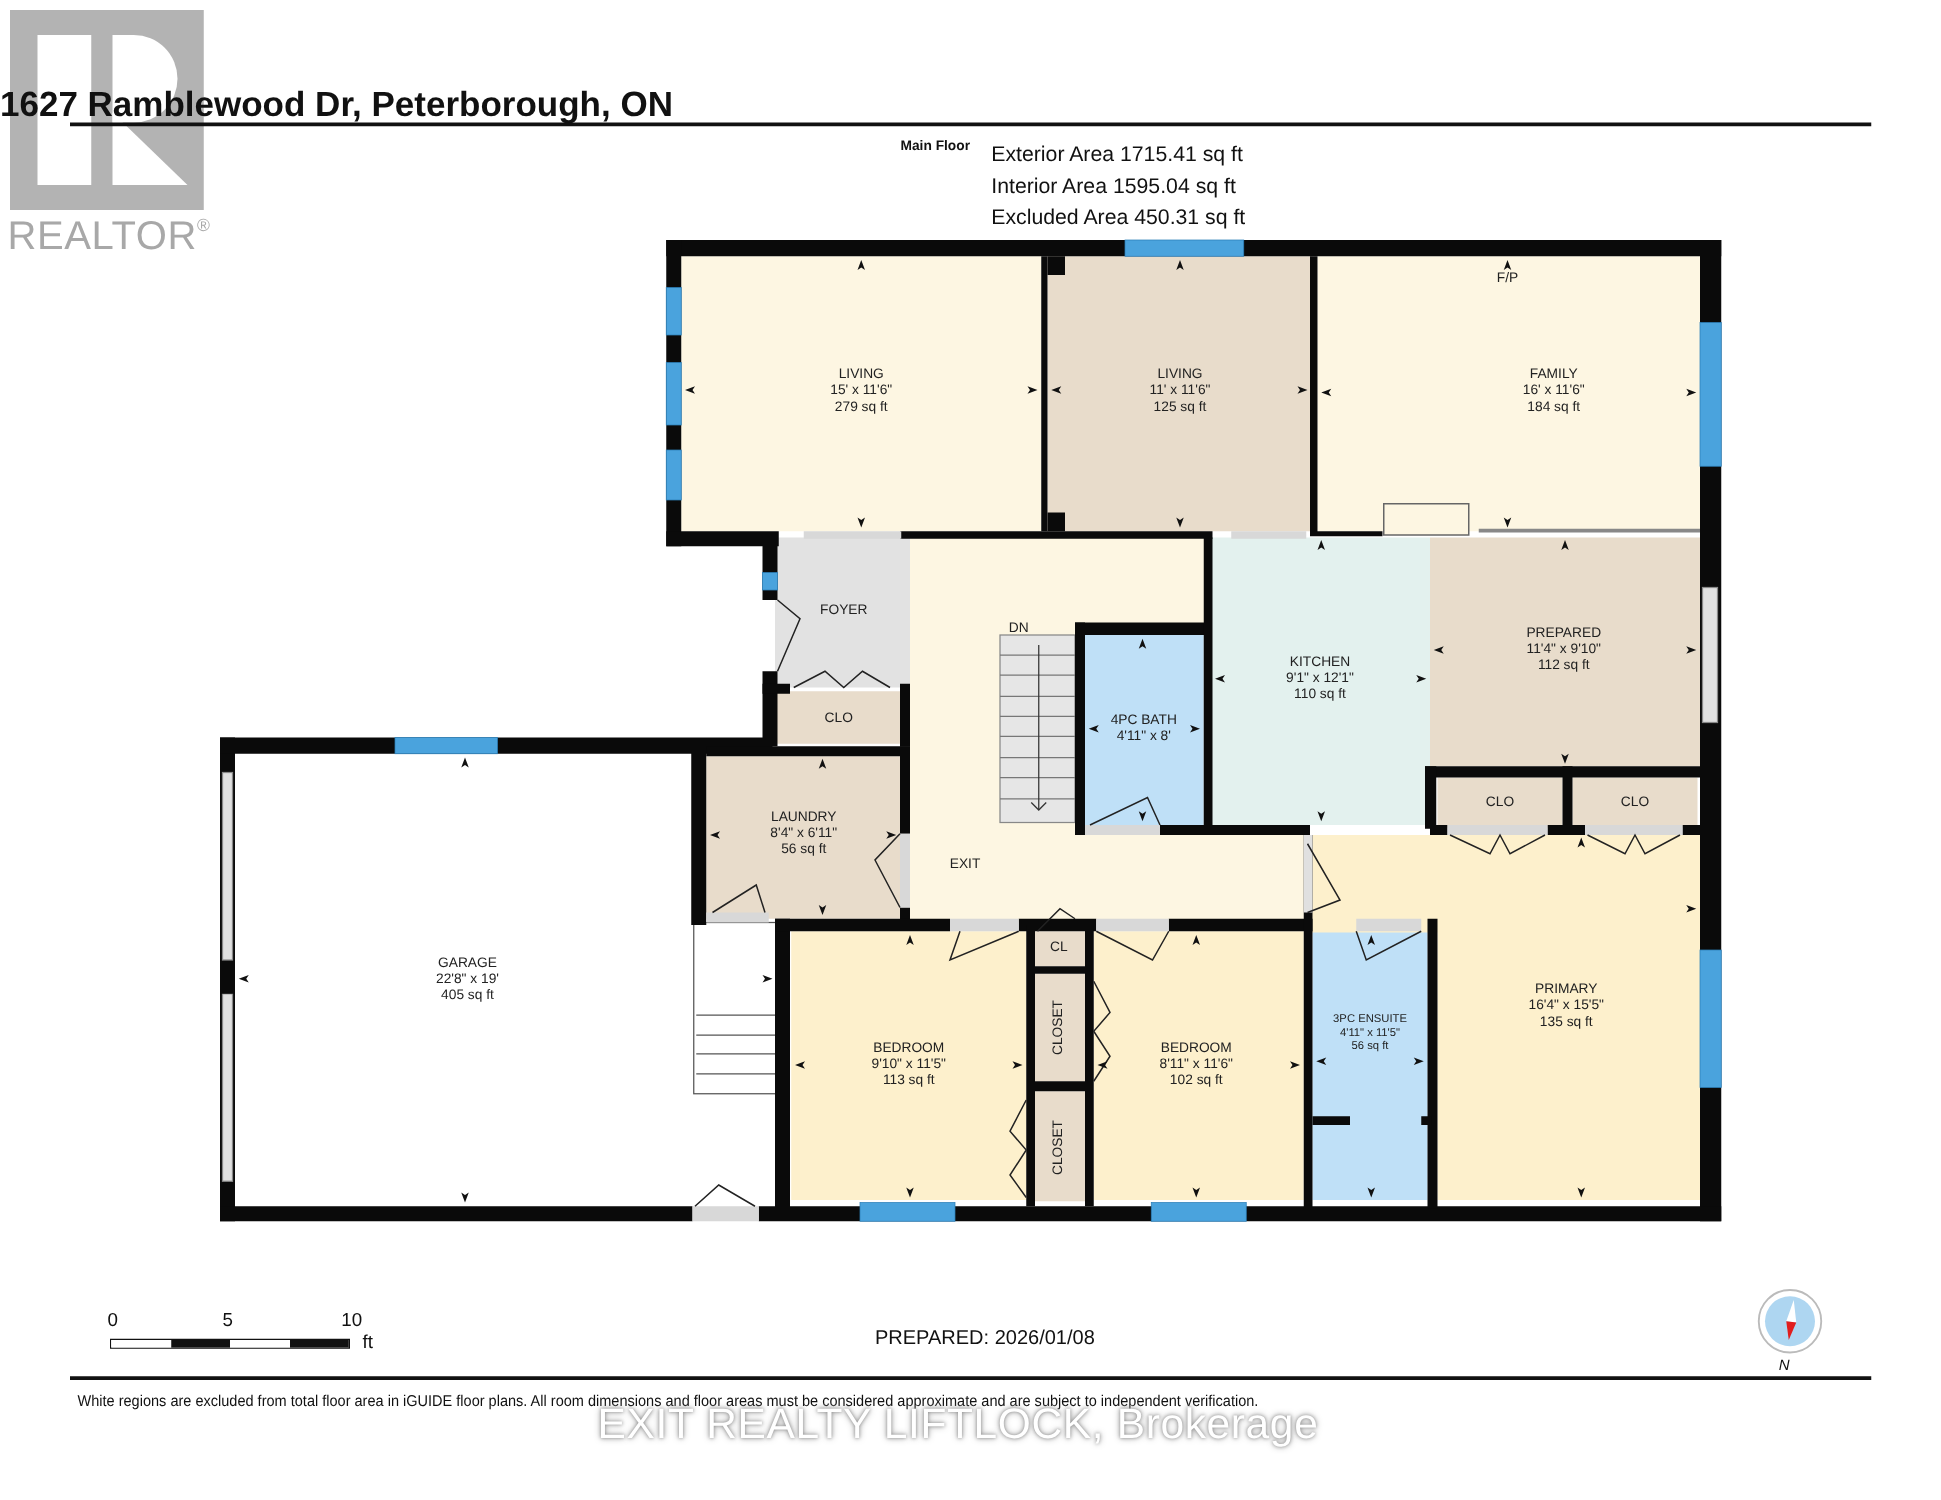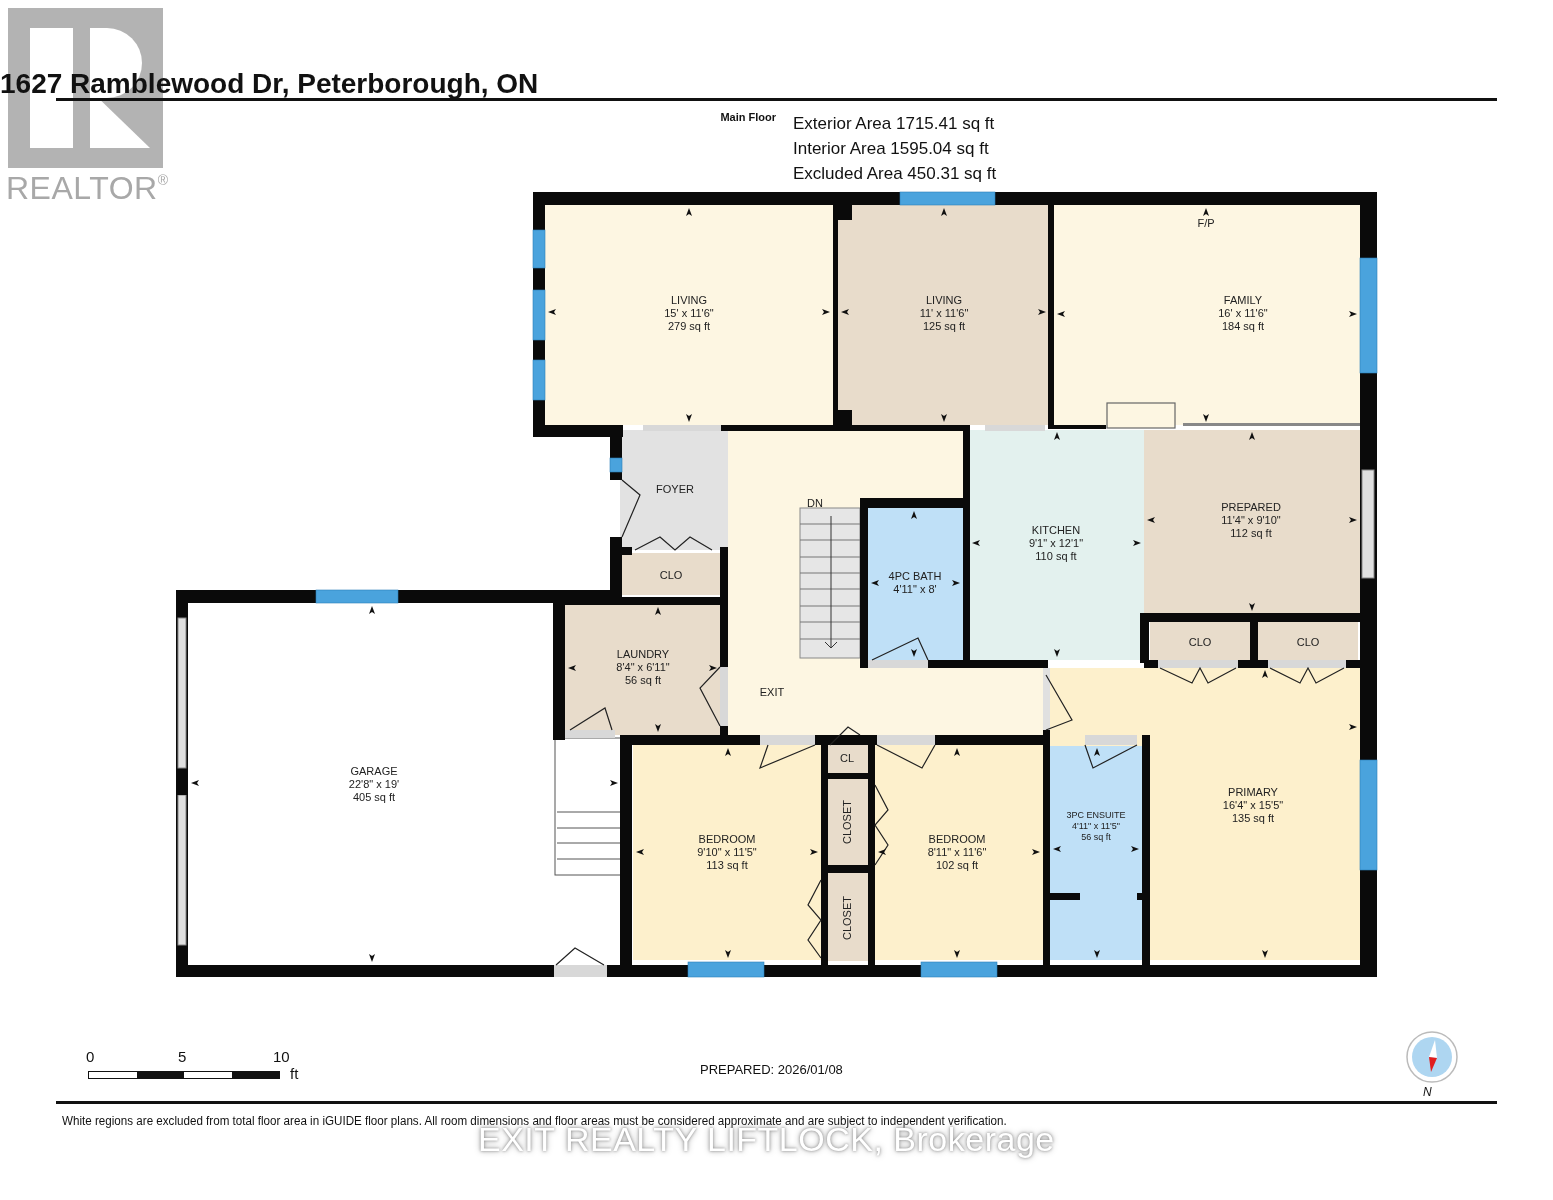--- a/index.html
+++ b/index.html
@@ -26,21 +26,21 @@
     .room-label { position: absolute; text-align: center; font-size: 11px; line-height: 13px; color: #222; transform: translate(-50%, -50%); white-space: nowrap; }
     .room-label .name { display: block; }
     .room-label .dims { display: block; }
     .room-label .area { display: block; }
     .room-label.small { font-size: 9px; line-height: 11px; }
     .vert { transform: translate(-50%, -50%) rotate(-90deg); }
 
     .scale-nums span { position: absolute; font-size: 15px; }
     .scale-bar { left: 88px; top: 1071px; width: 190px; height: 6px; border: 1px solid #111; display: flex; }
     .scale-bar div { flex: 1; }
-    .prepared { left: 700px; top: 1062px; font-size: 13px; }
+    .prepared { left: 700px; top: 1062px; font-size: 16px; }
     .bottom-rule { left: 56px; top: 1101px; width: 1441px; height: 3px; background: #111; }
     .disclaimer { left: 62px; top: 1114px; font-size: 12.5px; transform: scaleX(0.93); transform-origin: left; }
     .watermark { left: 466px; top: 1120px; font-size: 34px; color: #ffffff; text-shadow: 0 0 3px #888, 0 0 6px #aaa; letter-spacing: 0.5px; padding-left: 12px; }
     .compass { left: 1405px; top: 1030px; width: 54px; height: 54px; }
     .compass-n { left: 1423px; top: 1085px; font-size: 12px; font-style: italic; }
   </style>
 </head>
 <body>
 
 <div class="abs logo-box"></div>

